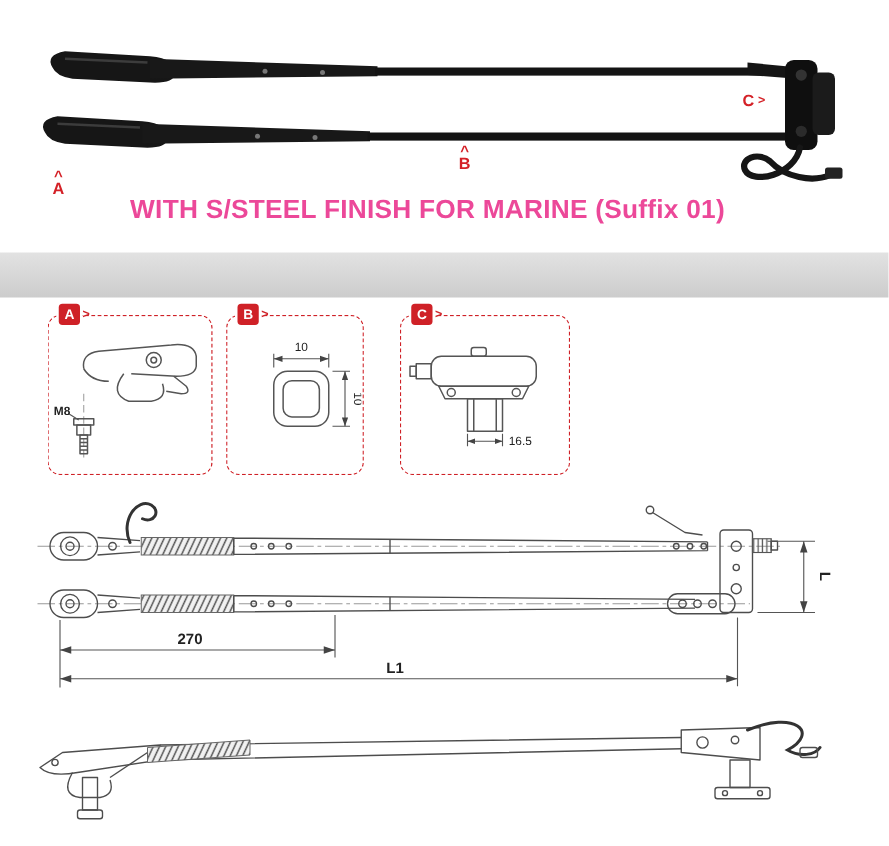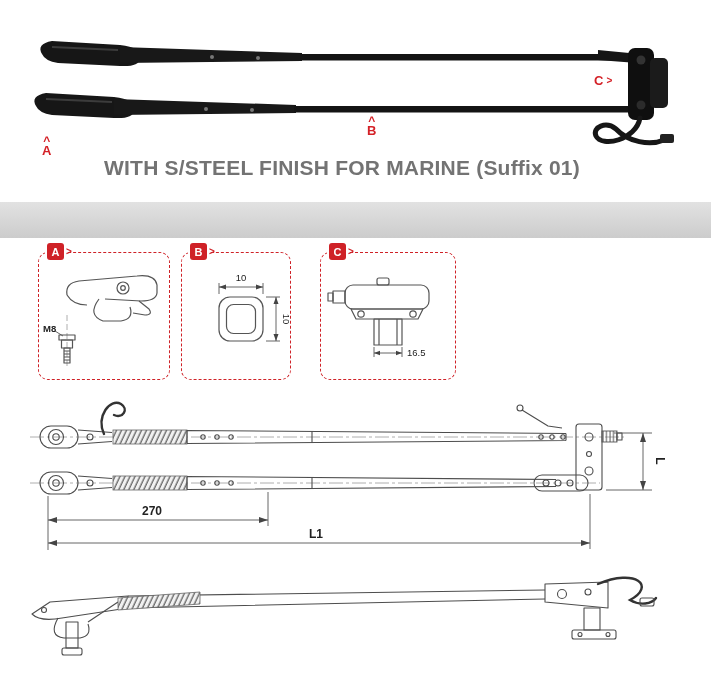--- a/index.html
+++ b/index.html
@@ -12,21 +12,21 @@
   .side-svg{top:568px;left:0}
 
   .ptr{position:absolute;color:#d42127;font-weight:700;font-size:13px;line-height:10px;text-align:center}
   .ptr .caret{display:block;font-size:12px;line-height:9px;font-weight:700}
   .ptr-a{left:42px;top:137px}
   .ptr-b{left:367px;top:117px}
   .ptr-c{left:594px;top:76px;display:flex;align-items:center;gap:3px}
   .ptr-c .arrow{font-size:10px}
 
   .title{position:absolute;top:156px;left:0;width:684px;text-align:center;
-         font-size:21px;font-weight:700;color:#737373;letter-spacing:.2px}
+         font-size:21px;font-weight:700;color:#ec4899;letter-spacing:.2px}
 
   .band{position:absolute;top:202px;left:0;width:711px;height:36px;
         background:linear-gradient(#e2e2e2,#cccccc)}
 
   .dbox{position:absolute;border:1.6px dashed #cf2127;border-radius:10px;background:#fff}
   .dbox-a{left:38px;top:252px;width:132px;height:128px}
   .dbox-b{left:181px;top:252px;width:110px;height:128px}
   .dbox-c{left:320px;top:252px;width:136px;height:128px}
   .dbox svg{position:absolute;top:0;left:0}
   .tag{position:absolute;top:-10px;left:8px;display:flex;align-items:center;gap:2px}

